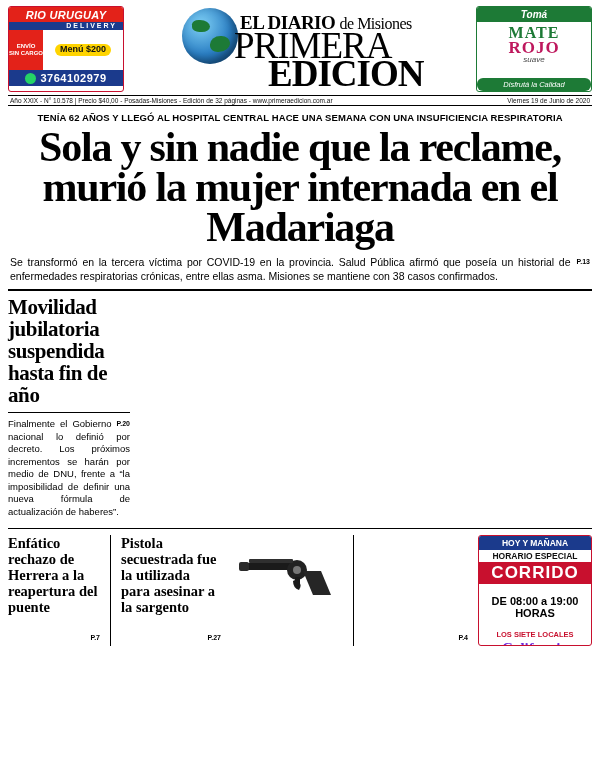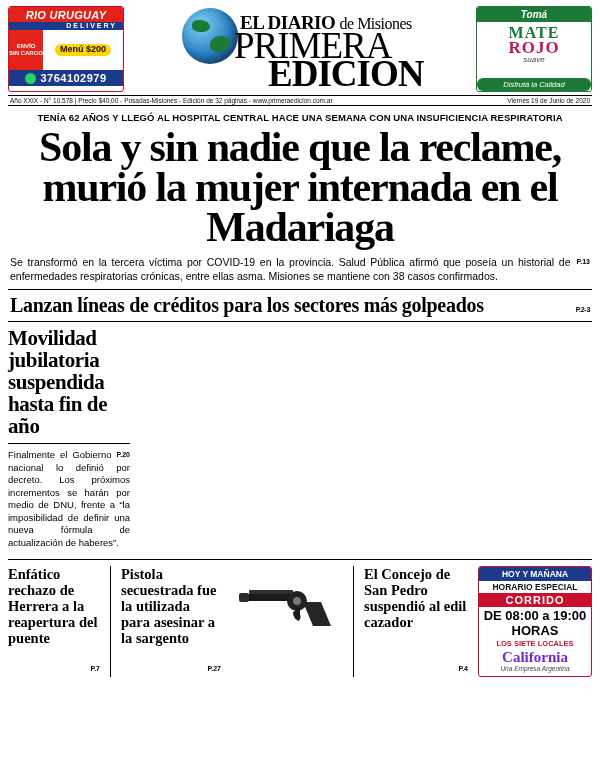--- a/index.html
+++ b/index.html
@@ -264,22 +264,22 @@
   }
   .gun {
     position: absolute; left: 4px; top: 14px; width: 104px; height: 54px;
   }
   .b-ad {
     flex: 1; border: 1px solid #c8102e; border-radius: 3px; overflow: hidden;
     display: flex; flex-direction: column; text-align: center;
   }
   .b-ad .hoy { background: #1b3a8c; color: #fff; font-size: 8.5px; font-weight: bold; padding: 2px 0; }
   .b-ad .hor { font-size: 8.5px; font-weight: bold; color: #111; padding: 1px 0; }
-  .b-ad .corr { background: #c8102e; color: #fff; font-size: 11px; font-weight: bold; padding: 1px 0; letter-spacing: 1px; }
-  .b-ad .hrs { font-size: 13px; font-weight: bold; padding: 1px 2px; }
+  .b-ad .corr { background: #c8102e; color: #fff; font-size: 17px; font-weight: bold; padding: 1px 0; letter-spacing: 1px; }
+  .b-ad .hrs { font-size: 11px; font-weight: bold; padding: 11px 2px; }
   .b-ad .locales { font-size: 7.5px; font-weight: bold; color: #c8102e; }
   .b-ad .cal {
     font-family: "Liberation Serif", serif; font-size: 15px; font-weight: bold;
     color: #6d28d9; line-height: 15px; padding-top: 2px;
   }
   .b-ad .cal-sub { font-size: 6.5px; font-style: italic; color: #444; padding-bottom: 2px; }
 </style>
 </head>
 <body>
 
@@ -335,24 +335,20 @@
 
   <div class="headline">Sola y sin nadie que la reclame, murió la mujer internada en el Madariaga</div>
 
   <div class="subdeck">
     <span class="pgref">P.13</span>
     <span>Se transformó en la tercera víctima por COVID-19 en la provincia. Salud Pública afirmó que poseía un historial de enfermedades respiratorias crónicas, entre ellas asma. Misiones se mantiene con 38 casos confirmados.</span>
   </div>
 
   <div class="rule"></div>
 
-  <div class="secondline">
-    <span>Lanzan líneas de créditos para los sectores más golpeados</span>
-    <span class="pgref">P.2-3</span>
-  </div>
 
   <div class="middle">
 
     <div class="col-left">
       <h2>Movilidad jubilatoria suspendida hasta fin de año</h2>
       <div class="body">
         <span class="pgref">P.20</span>
         <span>Finalmente el Gobierno nacional lo definió por decreto. Los próximos incrementos se harán por medio de DNU, frente a “la imposibilidad de definir una nueva fórmula de actualización de haberes”.</span>
       </div>
     </div>
@@ -401,21 +397,20 @@
           <rect x="60" y="28" width="5" height="9" fill="#1a1a1a"></rect>
           <path d="M62 30 q6 6 2 11 q-6 -2 -6 -9 z" fill="#1a1a1a"></path>
           <rect x="14" y="10" width="44" height="4" rx="1" fill="#2f2f2f"></rect>
         </g>
       </svg>
     </div>
 
     <div class="divider"></div>
 
     <div class="b-col b3">
-      <span>El Concejo de San Pedro suspendió al edil cazador</span>
       <span class="pgref">P.4</span>
     </div>
 
     <div class="b-ad">
       <div class="hoy">HOY Y MAÑANA</div>
       <div class="hor">HORARIO ESPECIAL</div>
       <div class="corr">CORRIDO</div>
       <div class="hrs">DE 08:00 a 19:00 HORAS</div>
       <div class="locales">LOS SIETE LOCALES</div>
       <div class="cal">California</div>

